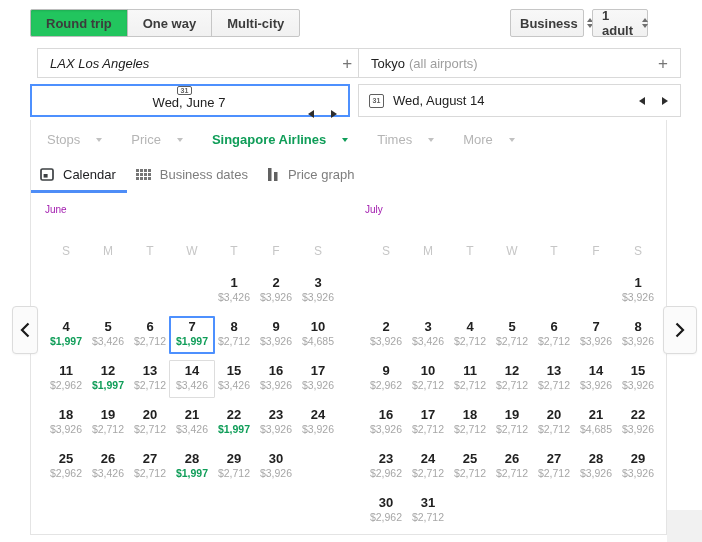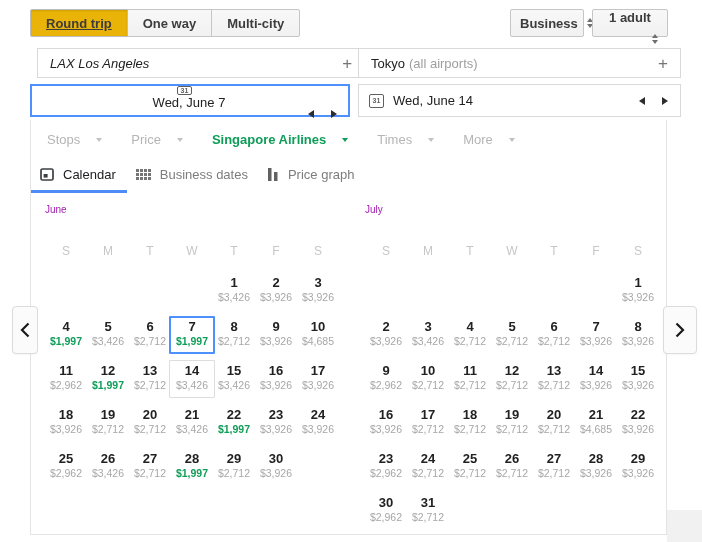--- a/index.html
+++ b/index.html
@@ -6,27 +6,27 @@
   html,body { width:702px; height:542px; background:#fff; overflow:hidden;
     font-family:"Liberation Sans","DejaVu Sans",sans-serif; position:relative; }
 
   
   .trip-group { position:absolute; left:30px; top:9px; display:flex; height:28px; }
   .trip-btn { display:flex; align-items:center; padding:0 15px; font-size:13px; font-weight:700;
     color:#3c3c3c; background:linear-gradient(#f8f8f8,#f1f1f1); border:1px solid #c6c6c6;
     margin-left:-1px; cursor:pointer; white-space:nowrap; }
   .trip-btn:first-child { border-radius:2px 0 0 2px; margin-left:0; }
   .trip-btn:last-child { border-radius:0 2px 2px 0; }
-  .trip-btn.selected { background:#eab308; box-shadow:inset 0 1px 2px rgba(0,0,0,.12); border-color:#bdbdbd; z-index:1;text-decoration:underline; }
+  .trip-btn.selected { background:#22c55e; box-shadow:inset 0 1px 2px rgba(0,0,0,.12); border-color:#bdbdbd; z-index:1; }
 
   .select-btn { position:absolute; top:9px; height:28px; display:flex; align-items:center; gap:9px;
     padding:0 9px; font-size:13px; font-weight:700; color:#3c3c3c;
     background:linear-gradient(#f8f8f8,#f1f1f1); border:1px solid #c6c6c6; border-radius:2px; cursor:pointer; }
   .select-btn.cabin { left:510px; width:74px; }
-  .select-btn.pax   { left:592px; width:76px;flex-direction:column; }
+  .select-btn.pax   { left:592px; width:56px; }
   .spinner { display:flex; flex-direction:column; gap:2px; margin-left:auto; }
   .spinner i { width:0; height:0; border-left:3.5px solid transparent; border-right:3.5px solid transparent; display:block; }
   .spinner i.up   { border-bottom:4px solid #6f6f6f; }
   .spinner i.down { border-top:4px solid #6f6f6f; }
 
   
   .field { position:absolute; height:30px; border:1px solid #d9d9d9; background:#fff;
     display:flex; align-items:center; padding:0 12px; font-size:13px; color:#212121; }
   .field.origin { left:37px;  top:48px; width:328px;font-style:italic; }
   .field.dest   { left:358px; top:48px; width:323px; }
@@ -124,21 +124,21 @@
 <div class="field date d1">
   <span class="cal-icon">31</span>
   <span>Wed, June 7</span>
   <span class="date-arrows">
     <i class="tri left"></i>
     <i class="tri right"></i>
   </span>
 </div>
 <div class="field date d2">
   <span class="cal-icon">31</span>
-  <span>Wed, June 14</span>
+  <span>Wed, August 14</span>
   <span class="date-arrows">
     <i class="tri left"></i>
     <i class="tri right"></i>
   </span>
 </div>
 
 <div class="panel">
 
   <div class="filters">
     <div class="filter">

